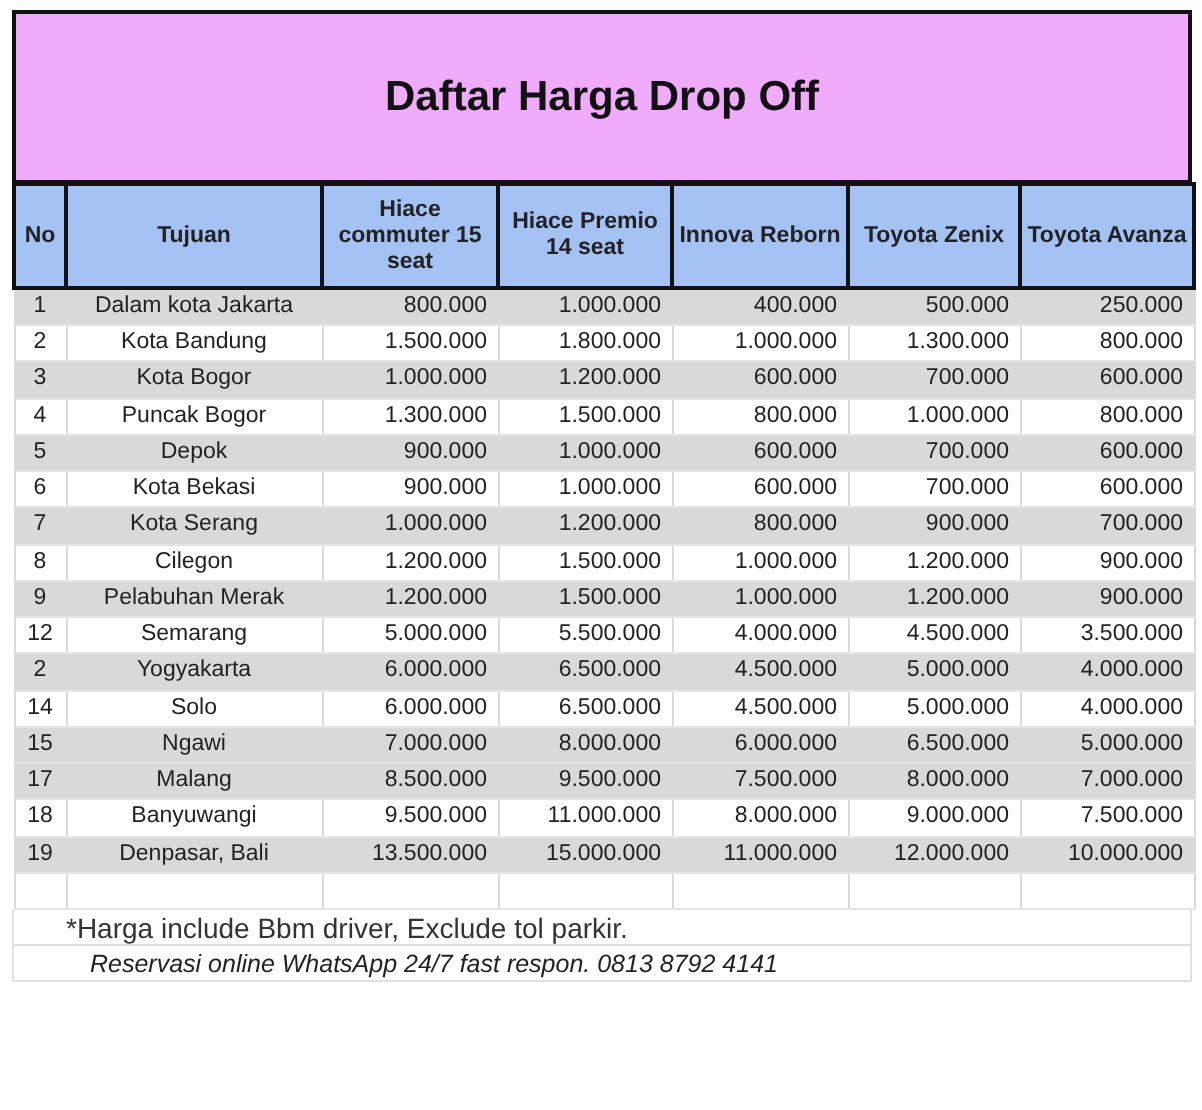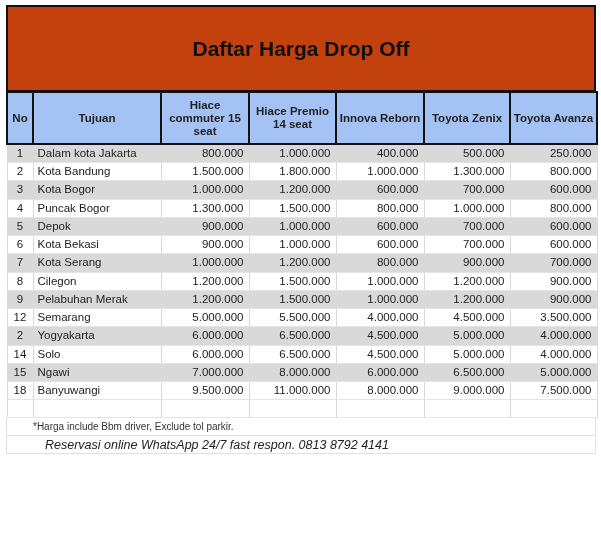--- a/index.html
+++ b/index.html
@@ -1,38 +1,38 @@
 <!DOCTYPE html>
 <html><head>
 <meta charset="utf-8">
 <style>
   html, body { margin: 0; padding: 0; background: #ffffff; }
   body { width: 601px; height: 555px; position: relative; overflow: hidden; font-family: "Liberation Sans", sans-serif; }
   .sheet { position: absolute; left: 6px; top: 5px; width: 590px; }
   .title-cell {
-    height: 86px; background: #c2410c; border: 2px solid #111; border-bottom: 1px solid #111;
+    height: 86px; background: #f0abfc; border: 2px solid #111; border-bottom: 1px solid #111;
     display: flex; align-items: center; justify-content: center;
     font-weight: bold; font-size: 21px; color: #111; box-sizing: border-box;
   }
   table { border-collapse: collapse; width: 590px; table-layout: fixed; }
   th {
     background: #a4c2f4; border: 2px solid #111; font-size: 11.5px; font-weight: bold; color: #222;
     height: 52px; padding: 0 2px; text-align: center; line-height: 13px; box-sizing: border-box;
   }
   td {
     font-size: 11.5px; color: #222; height: 18.26px; padding: 0 4px; border-left: 1px solid #d9d9d9; border-right: 1px solid #d9d9d9;
     border-bottom: 1px solid #e4e4e4; box-sizing: border-box; white-space: nowrap; line-height: 17px;
   }
   tr.odd td { background: #d9d9d9; }
   tr.even td { background: #ffffff; }
   td.no { text-align: center; padding: 0; }
   td.num { text-align: right; padding-right: 5px; }
-  td.dest { text-align: left; }
+  td.dest { text-align: center; }
   tr.blank td { background: #ffffff; height: 18px; }
-  .note { font-size: 10px; color: #333; padding-left: 26px; height: 18px; line-height: 18px; border: 1px solid #e0e0e0; border-top: none; box-sizing: border-box; }
+  .note { font-size: 14px; color: #333; padding-left: 26px; height: 18px; line-height: 18px; border: 1px solid #e0e0e0; border-top: none; box-sizing: border-box; }
   .reserv { font-size: 12.5px; font-style: italic; color: #222; padding-left: 38px; height: 18px; line-height: 18px; border: 1px solid #e0e0e0; border-top: none; box-sizing: border-box; }
 </style>
 </head>
 <body>
 
 <div class="sheet">
   <div class="title-cell">Daftar Harga Drop Off</div>
   <table>
     <colgroup>
       <col style="width:26px">
@@ -165,29 +165,47 @@
         </tr>
         <tr class="odd">
           <td class="no">15</td>
           <td class="dest">Ngawi</td>
           <td class="num">7.000.000</td>
           <td class="num">8.000.000</td>
           <td class="num">6.000.000</td>
           <td class="num">6.500.000</td>
           <td class="num">5.000.000</td>
         </tr>
+        <tr class="odd">
+          <td class="no">17</td>
+          <td class="dest">Malang</td>
+          <td class="num">8.500.000</td>
+          <td class="num">9.500.000</td>
+          <td class="num">7.500.000</td>
+          <td class="num">8.000.000</td>
+          <td class="num">7.000.000</td>
+        </tr>
         <tr class="even">
           <td class="no">18</td>
           <td class="dest">Banyuwangi</td>
           <td class="num">9.500.000</td>
           <td class="num">11.000.000</td>
           <td class="num">8.000.000</td>
           <td class="num">9.000.000</td>
           <td class="num">7.500.000</td>
         </tr>
+        <tr class="odd">
+          <td class="no">19</td>
+          <td class="dest">Denpasar, Bali</td>
+          <td class="num">13.500.000</td>
+          <td class="num">15.000.000</td>
+          <td class="num">11.000.000</td>
+          <td class="num">12.000.000</td>
+          <td class="num">10.000.000</td>
+        </tr>
         <tr class="blank">
           <td></td>
           <td></td>
           <td></td>
           <td></td>
           <td></td>
           <td></td>
           <td></td>
         </tr>
       </tbody>

